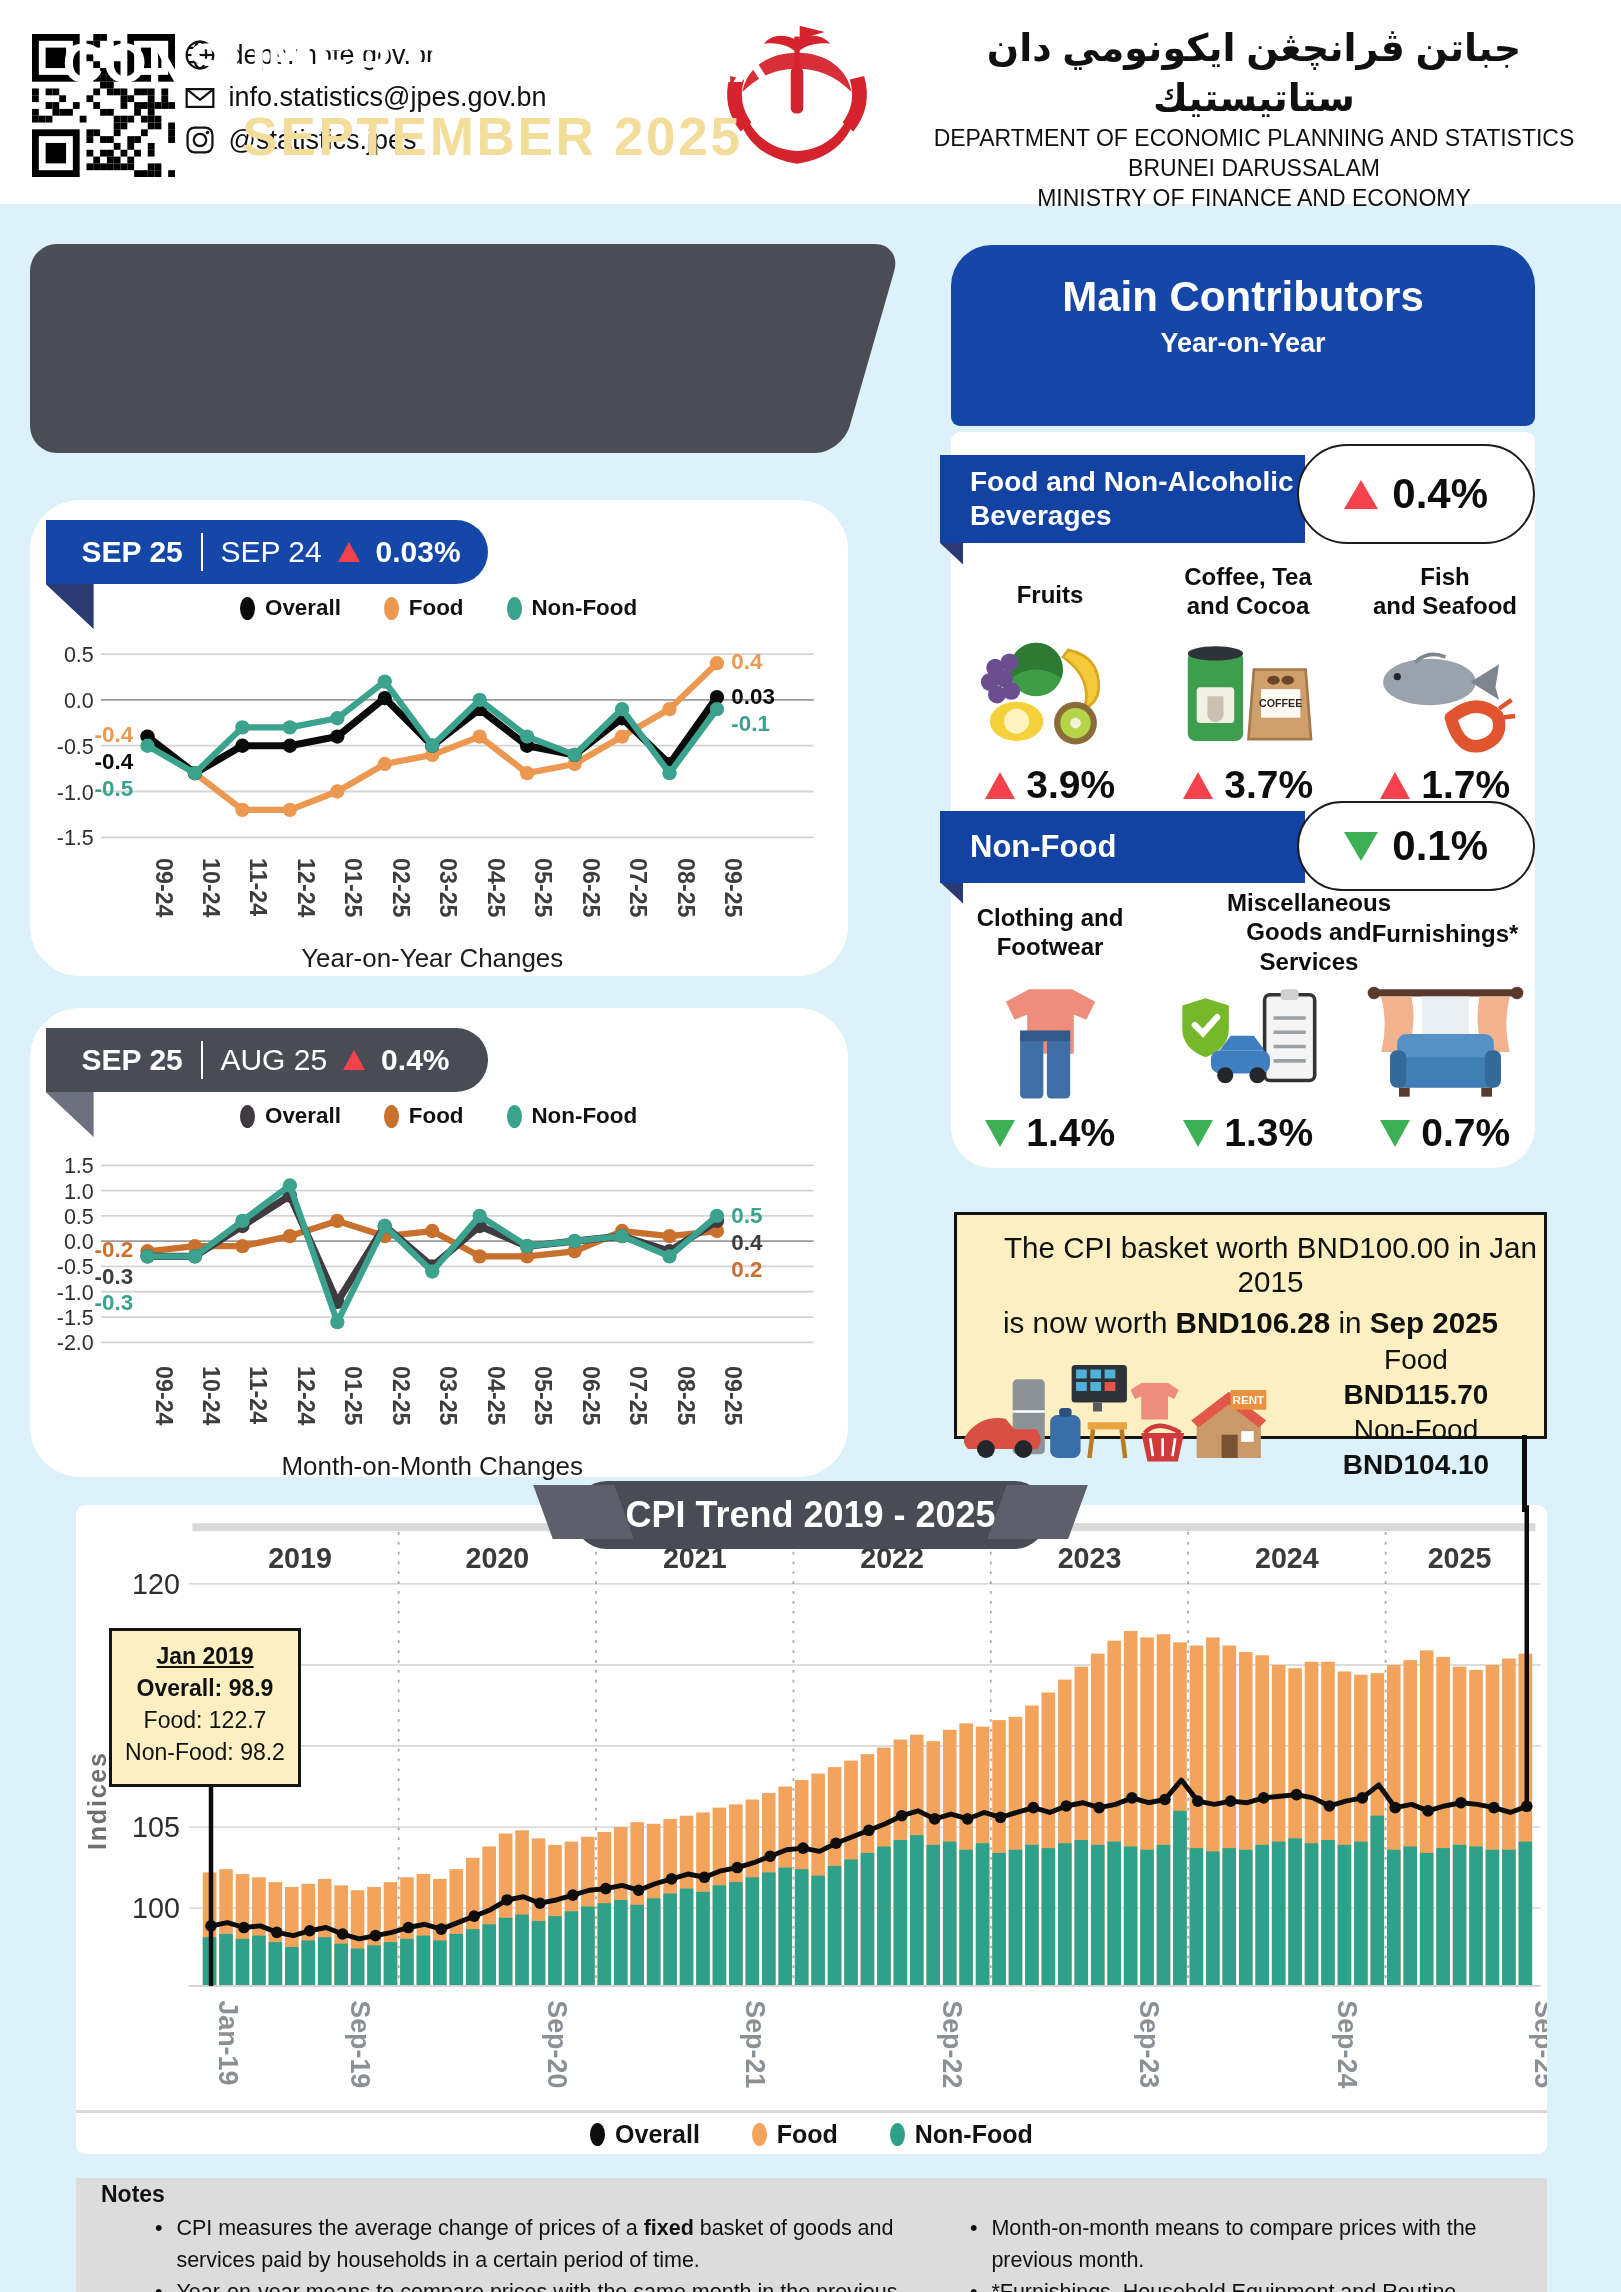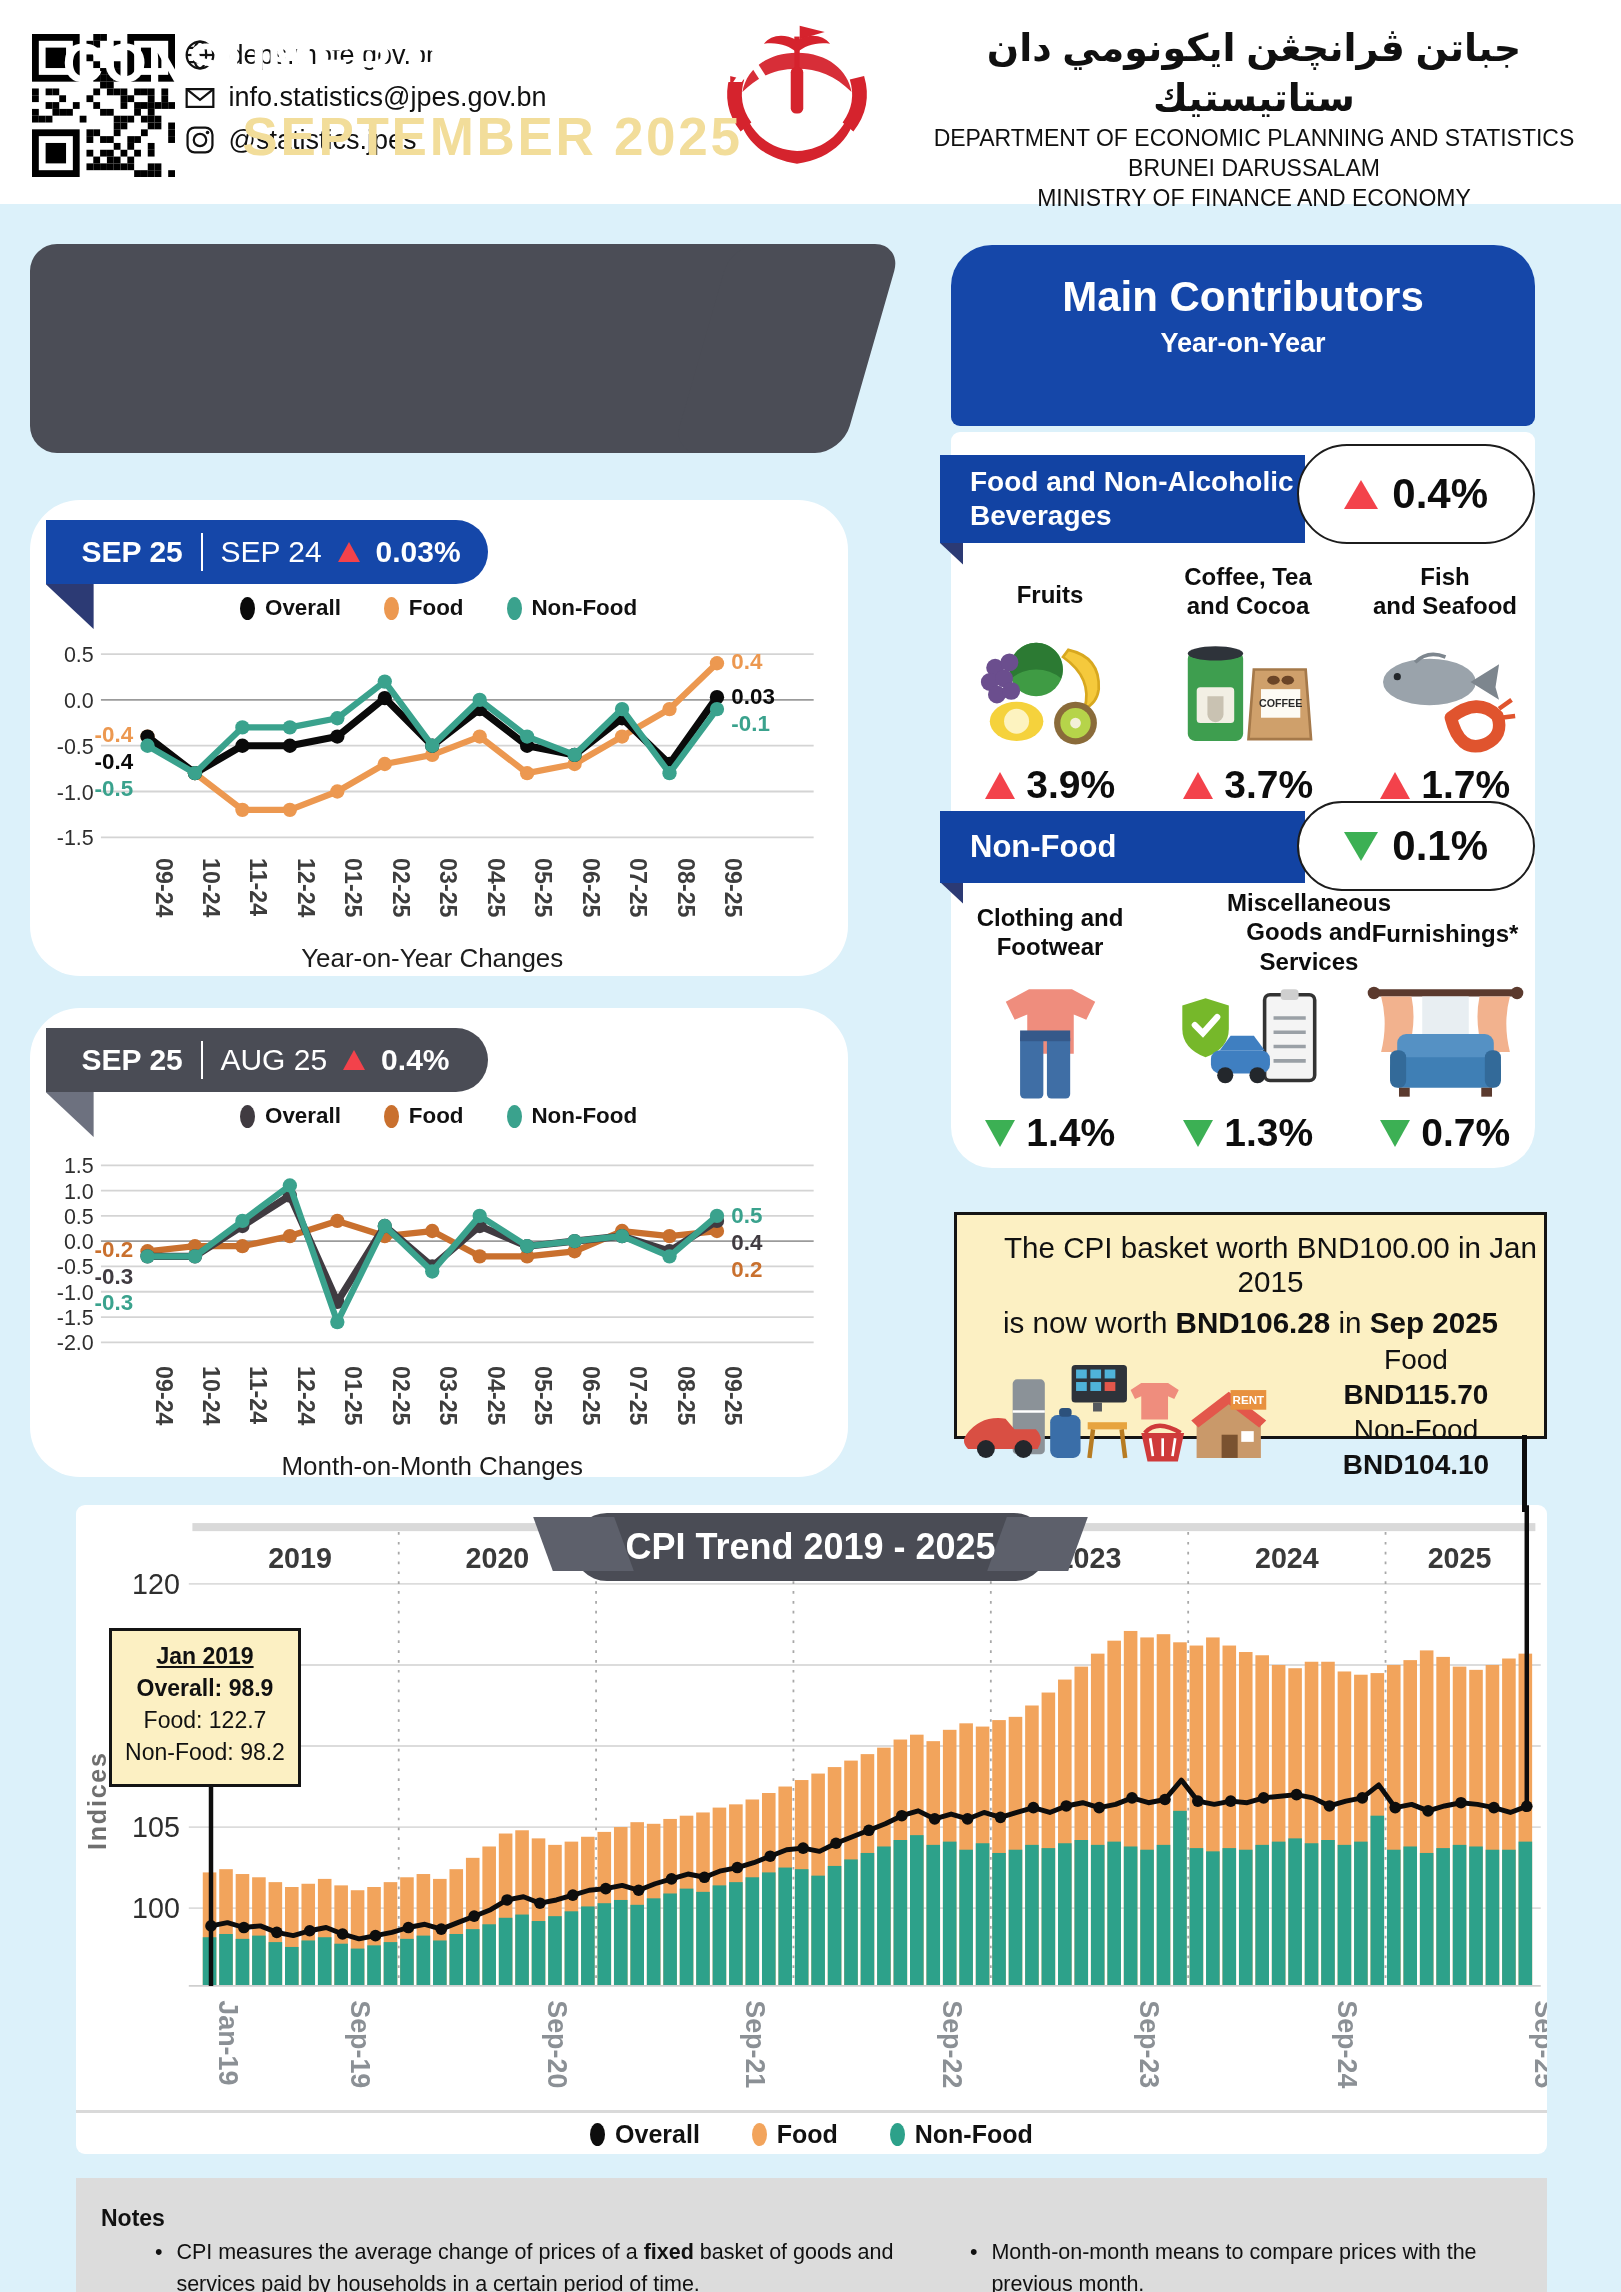--- a/index.html
+++ b/index.html
@@ -63,30 +63,30 @@
   #basket{position:absolute;left:954px;top:1212px;width:593px;height:227px;background:#fcf0c3;border:3.6px solid #141414;box-sizing:border-box;text-align:center;color:#111;}
   #basket .b1{margin-top:16px;font-size:29.6px;padding-left:40px;}
   #basket .b2{margin-top:7.2px;font-size:29.6px;}
   #basket b{font-weight:800;}
   #basket-row{display:flex;margin-top:1.8px;align-items:center;}
   #basket-icons{width:331px;height:125px;flex:0 0 331px;}
   #basket-vals{flex:1;font-size:28px;line-height:35px;}
   #connector{position:absolute;left:1522px;top:1435px;width:4.5px;height:77px;background:#0d0d0d;z-index:4;}
   
   #trend-box{position:absolute;left:76px;top:1505px;width:1471px;height:649px;background:#ffffff;border-radius:9px;}
-  #trend-pill{position:absolute;left:573px;top:1481px;width:475px;height:68px;background:#4a4c55;border-radius:34px;z-index:3;display:flex;align-items:center;justify-content:center;color:#fff;font-size:36px;font-weight:800;margin-top:32px;}
+  #trend-pill{position:absolute;left:573px;top:1481px;width:475px;height:68px;background:#4a4c55;border-radius:34px;z-index:3;display:flex;align-items:center;justify-content:center;color:#fff;font-size:36px;font-weight:800;}
   #trend-pill::before{content:'';position:absolute;left:-30px;top:3.6px;width:81px;height:54px;background:#5d606b;transform:skewX(20deg);z-index:-1;}
   #trend-pill::after{content:'';position:absolute;right:-30px;top:3.6px;width:81px;height:54px;background:#5d606b;transform:skewX(-20deg);z-index:-1;}
   #trend-svg{position:absolute;left:0;top:0;width:1471px;height:602px;}
   #legend-trend{position:absolute;left:0;top:605px;width:100%;height:43px;border-top:3.6px solid #d9d9d9;display:flex;align-items:center;justify-content:center;gap:52px;font-size:25px;font-weight:800;color:#111;}
   #annot{position:absolute;left:109px;top:1628px;width:192px;height:159px;background:#fcf0c3;border:3.6px solid #141414;box-sizing:border-box;z-index:5;text-align:center;font-size:23px;color:#111;line-height:32px;padding-top:9px;}
   #annot .a-title{font-weight:800;text-decoration:underline;}
   #annot .a-l0{font-weight:800;}
   
-  #notes{position:absolute;left:76px;top:2178px;width:1471px;height:115px;background:#dcdcdc;box-sizing:border-box;padding:27px 25px;color:#111;}
+  #notes{position:absolute;left:76px;top:2178px;width:1471px;height:115px;background:#dcdcdc;box-sizing:border-box;padding:3px 25px;color:#111;}
   #notes-h{font-size:23px;font-weight:800;}
   #notes-cols{display:flex;margin-top:3.6px;}
   .n-col{font-size:21.5px;line-height:32px;}
   .n-col.l{width:761px;padding-left:54px;}
   .n-col.r{flex:1;padding-left:54px;}
   .n-b{display:flex;gap:10.7px;}
   .n-dot{flex:0 0 10.7px;}
 </style>
 </head>
 <body>

